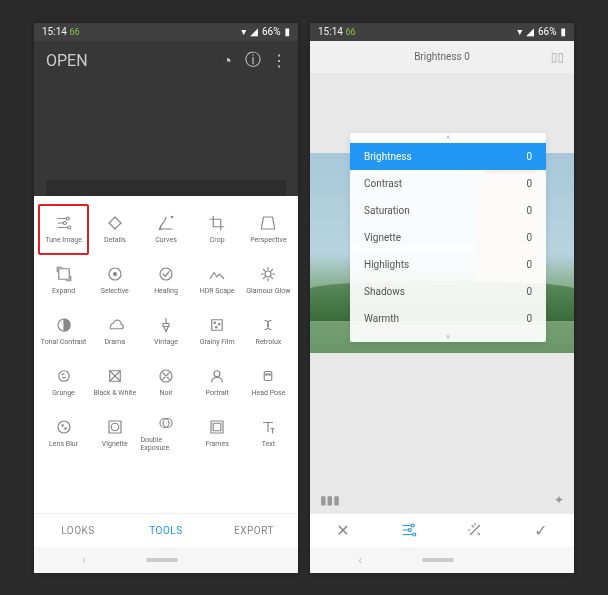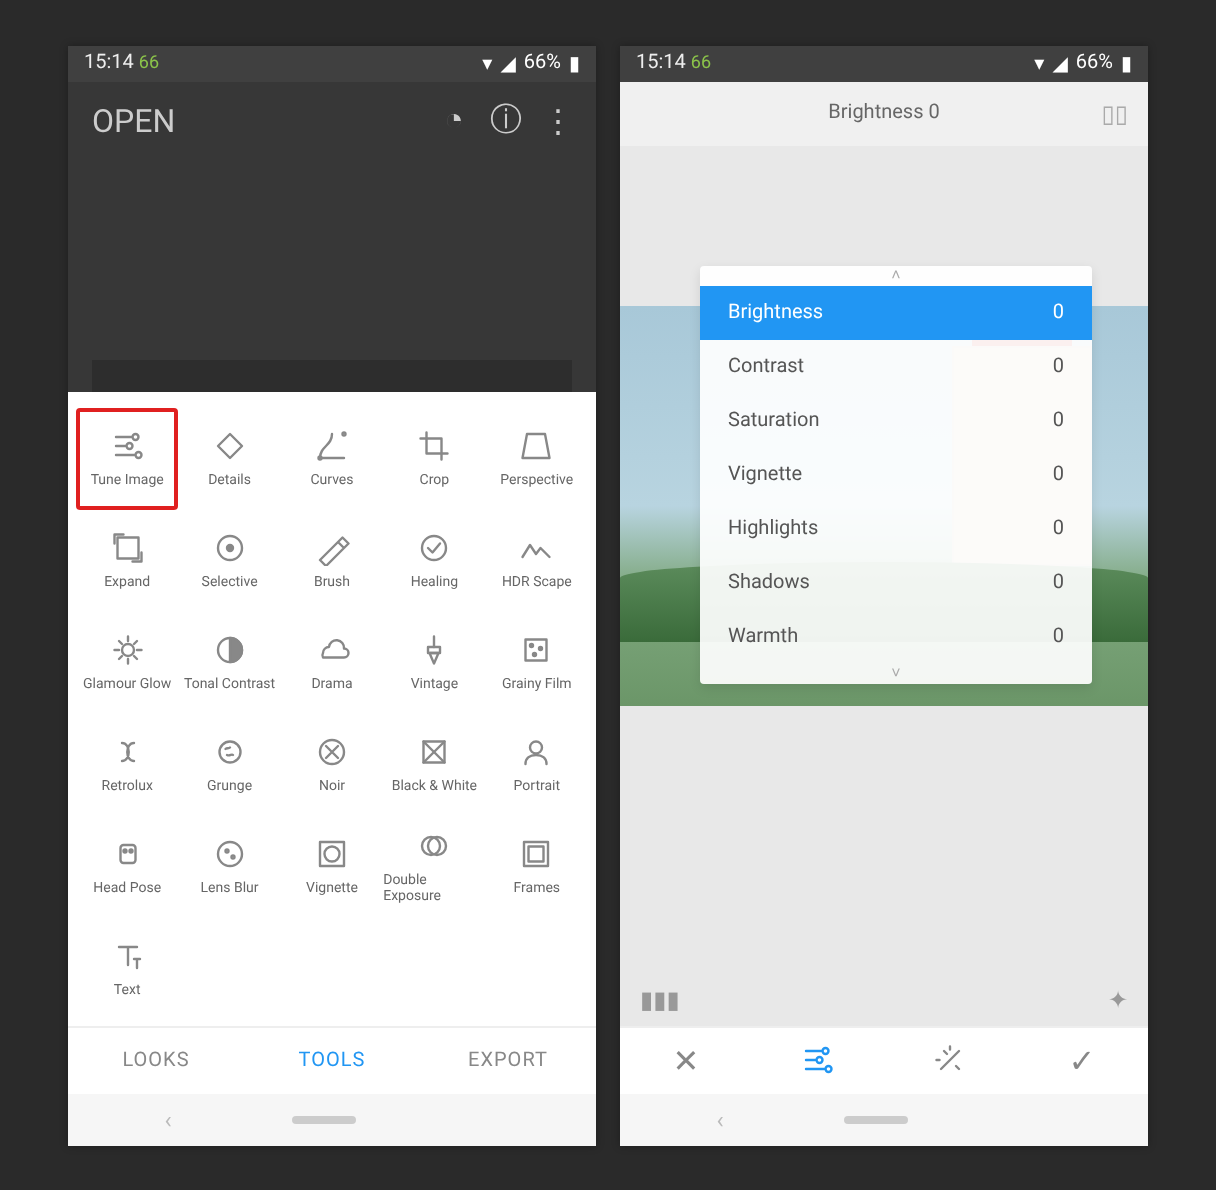--- a/index.html
+++ b/index.html
@@ -280,26 +280,20 @@
         </div>
         <div class="tool">
           <svg viewBox="0 0 24 24">
             <circle cx="12" cy="12" r="8"></circle>
             <circle cx="12" cy="12" r="2" fill="#888"></circle>
           </svg>
           <span>Selective</span>
         </div>
         <div class="tool">
           <svg viewBox="0 0 24 24">
-            <path d="M4 20l12-12 4 4L8 24zM16 8l3-3 4 4-3 3"></path>
-          </svg>
-          <span>Brush</span>
-        </div>
-        <div class="tool">
-          <svg viewBox="0 0 24 24">
             <circle cx="12" cy="12" r="8"></circle>
             <path d="M8 12l3 3 5-6"></path>
           </svg>
           <span>Healing</span>
         </div>
         <div class="tool">
           <svg viewBox="0 0 24 24">
             <path d="M3 18l5-8 4 6 3-4 6 6"></path>
           </svg>
           <span>HDR Scape</span>
@@ -348,32 +342,32 @@
         </div>
         <div class="tool">
           <svg viewBox="0 0 24 24">
             <circle cx="12" cy="12" r="7"></circle>
             <path d="M9 10c1-1 2 0 3-1M10 14c2 1 3-1 4 0"></path>
           </svg>
           <span>Grunge</span>
         </div>
         <div class="tool">
           <svg viewBox="0 0 24 24">
-            <circle cx="12" cy="12" r="8"></circle>
-            <path d="M8 8l8 8M8 16l8-8"></path>
-          </svg>
-          <span>Noir</span>
-        </div>
-        <div class="tool">
-          <svg viewBox="0 0 24 24">
             <rect x="5" y="5" width="14" height="14"></rect>
             <path d="M5 5l14 14"></path>
             <path d="M5 19L19 5" fill="#888"></path>
           </svg>
           <span>Black &amp; White</span>
+        </div>
+        <div class="tool">
+          <svg viewBox="0 0 24 24">
+            <circle cx="12" cy="12" r="8"></circle>
+            <path d="M8 8l8 8M8 16l8-8"></path>
+          </svg>
+          <span>Noir</span>
         </div>
         <div class="tool">
           <svg viewBox="0 0 24 24">
             <circle cx="12" cy="9" r="4"></circle>
             <path d="M5 20c0-4 3-6 7-6s7 2 7 6"></path>
           </svg>
           <span>Portrait</span>
         </div>
         <div class="tool">
           <svg viewBox="0 0 24 24">

